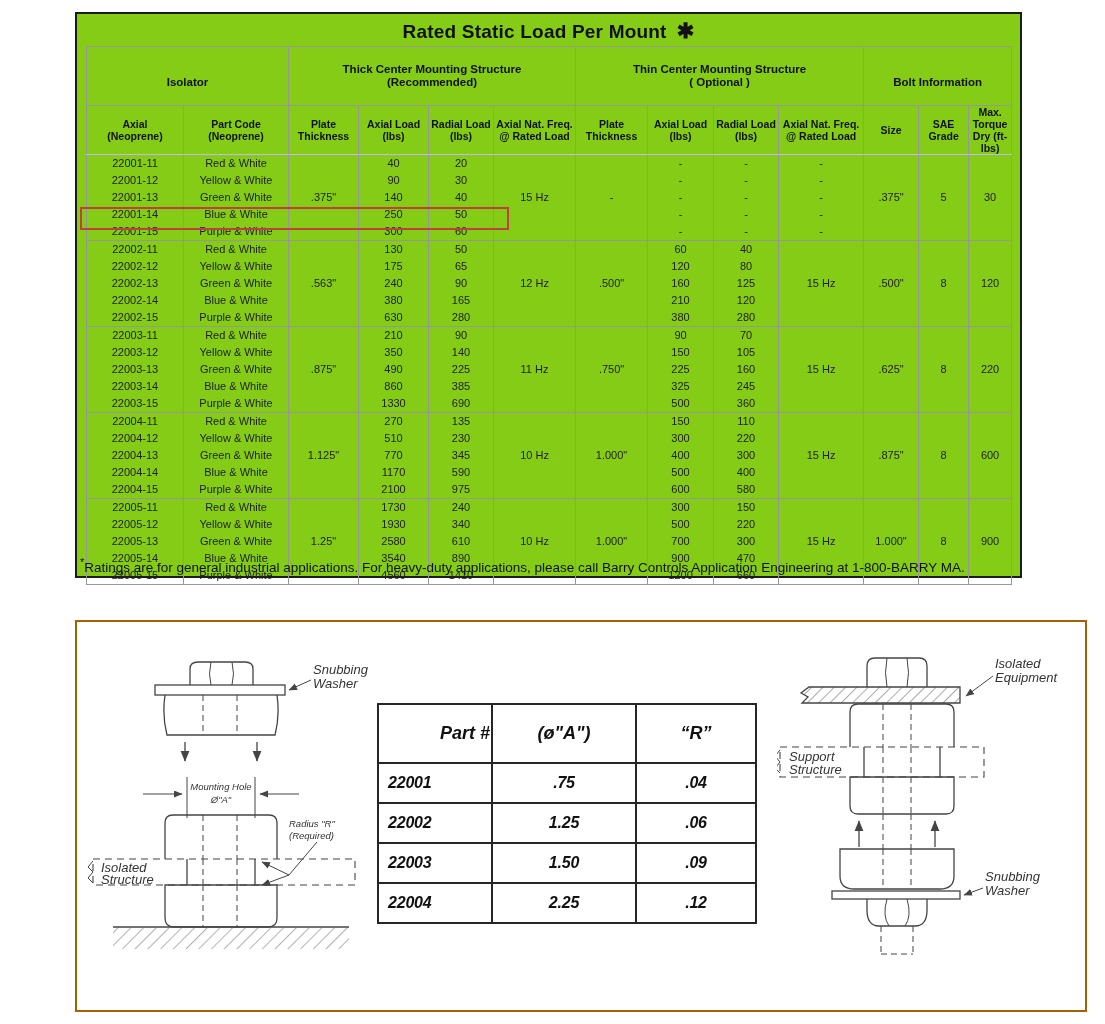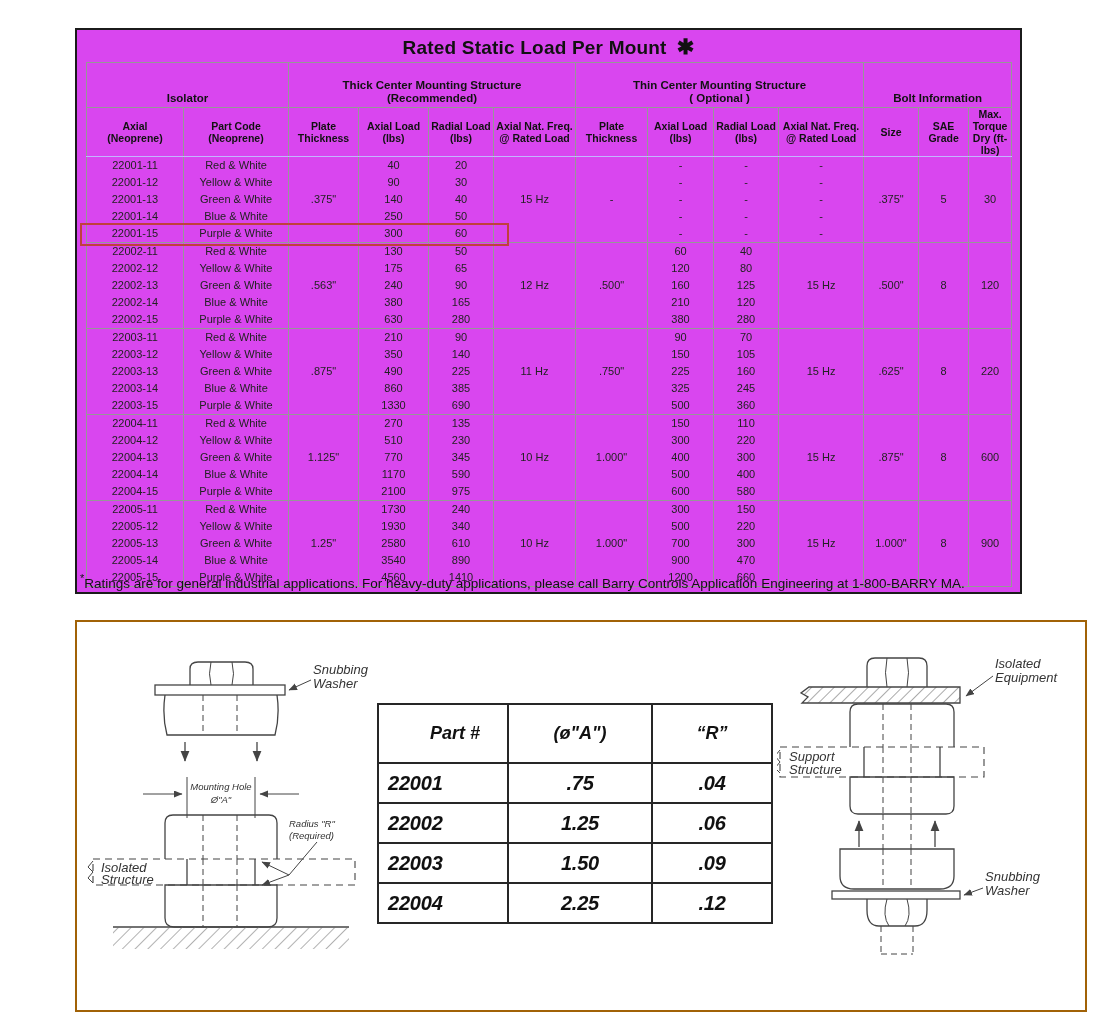--- a/index.html
+++ b/index.html
@@ -1,52 +1,52 @@
 <!DOCTYPE html>
 <html><head>
 <meta charset="utf-8">
 <style>
   html,body { margin:0; padding:0; background:#ffffff; }
   .page { position:relative; width:1105px; height:1024px; background:#fff;
           font-family:"Liberation Sans", sans-serif; color:#1a1a1a; }
 
   
-  .top-box { position:absolute; left:75px; top:28px; width:943px; height:562px;
-             border:2px solid #1b1b1b; background:#d946ef; }
+  .top-box { position:absolute; left:75px; top:12px; width:943px; height:562px;
+             border:2px solid #1b1b1b; background:#84cc16; }
   .table-title { text-align:center; font-weight:bold; font-size:19px; padding-top:5px;
                  letter-spacing:.2px; color:#111; }
   .title-star { font-size:21px; margin-left:10px; }
   .table-wrap { position:relative; width:925px; margin:3px auto 0 auto; }
   table.load { border-collapse:collapse; width:925px; table-layout:fixed;
                font-size:11px; color:#222; border:1px solid #979797; }
   .load th, .load td { border-left:1px solid #979797; border-right:1px solid #979797;
                        text-align:center; padding:0 2px; overflow:hidden; }
   .load thead th { font-weight:bold; color:#111; }
-  .load tr.grp th { height:42px; border-bottom:1px solid #979797; font-size:11.5px; line-height:13px; vertical-align:bottom; padding-bottom:2px;text-align:center; }
+  .load tr.grp th { height:42px; border-bottom:1px solid #979797; font-size:11.5px; line-height:13px; vertical-align:bottom; padding-bottom:16px;text-align:center; }
   .load tr.cols th { height:30px; border-bottom:1px solid #c4b5fd; font-size:10.5px; line-height:12px; vertical-align:middle; }
   .load tbody td { height:17px; line-height:15px; }
   .load tbody tr.group-first td { border-top:1px solid #979797; }
   .load tbody tr.group-first:first-child td { border-top:none; }
   .footnote { position:absolute; left:3px; bottom:2px; width:935px; font-size:13.5px;
               white-space:nowrap; color:#111; }
   .footnote sup { font-size:11px; }
   .hl-box { position:absolute; border:2px solid #c0403d; pointer-events:none; }
 
   
   .bottom-box { position:absolute; left:75px; top:620px; width:1008px; height:388px;
                 border:2px solid #a16207; background:#fff;font-style:italic; }
   .diag { position:absolute; }
   .diag text { fill:#333; font-family:"Liberation Sans", sans-serif; }
 
   table.part-table { position:absolute; left:300px; top:81px; border-collapse:collapse;
                      color:#111; font-weight:bold; background:#fff; }
   .part-table th, .part-table td { border:2px solid #262626; }
   .part-table th { height:55px; font-size:18px; }
-  .part-table td { height:36px; font-size:20px; text-align:center; letter-spacing:-.2px; }
-  .part-table .c1 { width:102px; text-align:center; padding-left:25px; }
+  .part-table td { height:36px; font-size:16px; text-align:center; letter-spacing:-.2px; }
+  .part-table .c1 { width:102px; text-align:right; padding-left:9px; }
   .part-table .c2 { width:140px; }
   .part-table .c3 { width:116px; }
   .part-table td.pnum { text-align:left; padding-left:9px; }
 </style>
 </head>
 <body>
 
 <div class="page">
 
   <div class="top-box">

